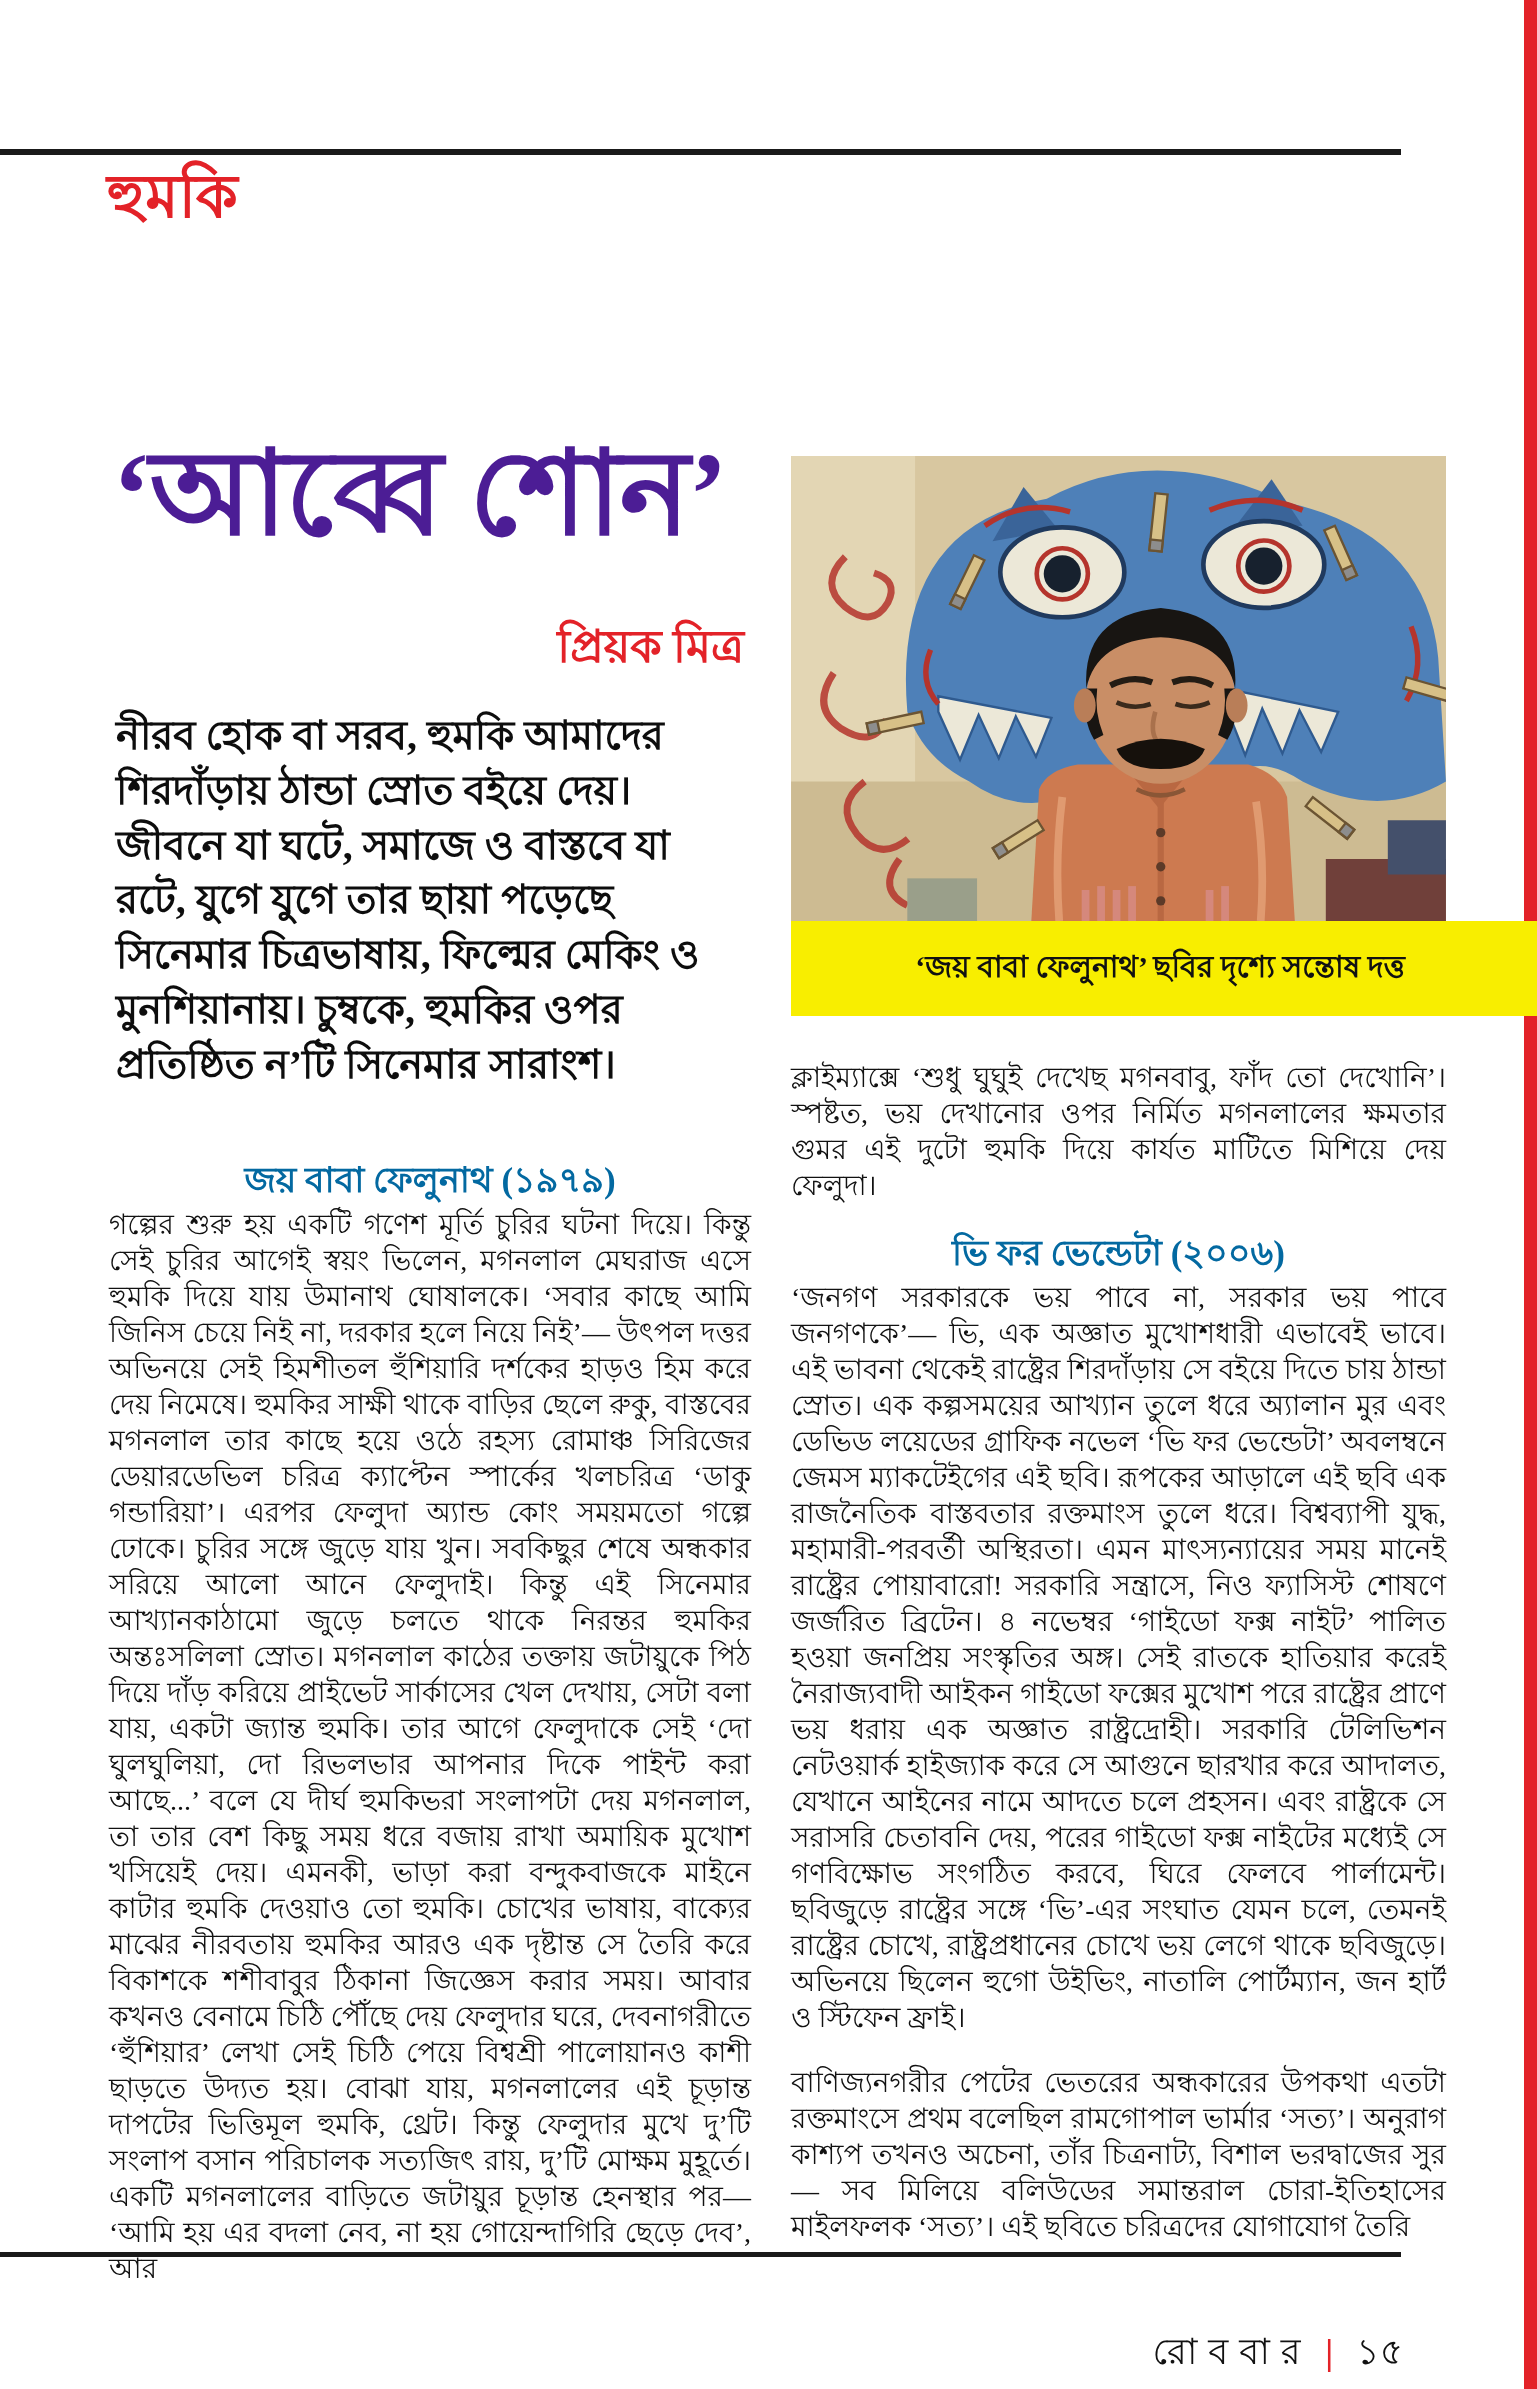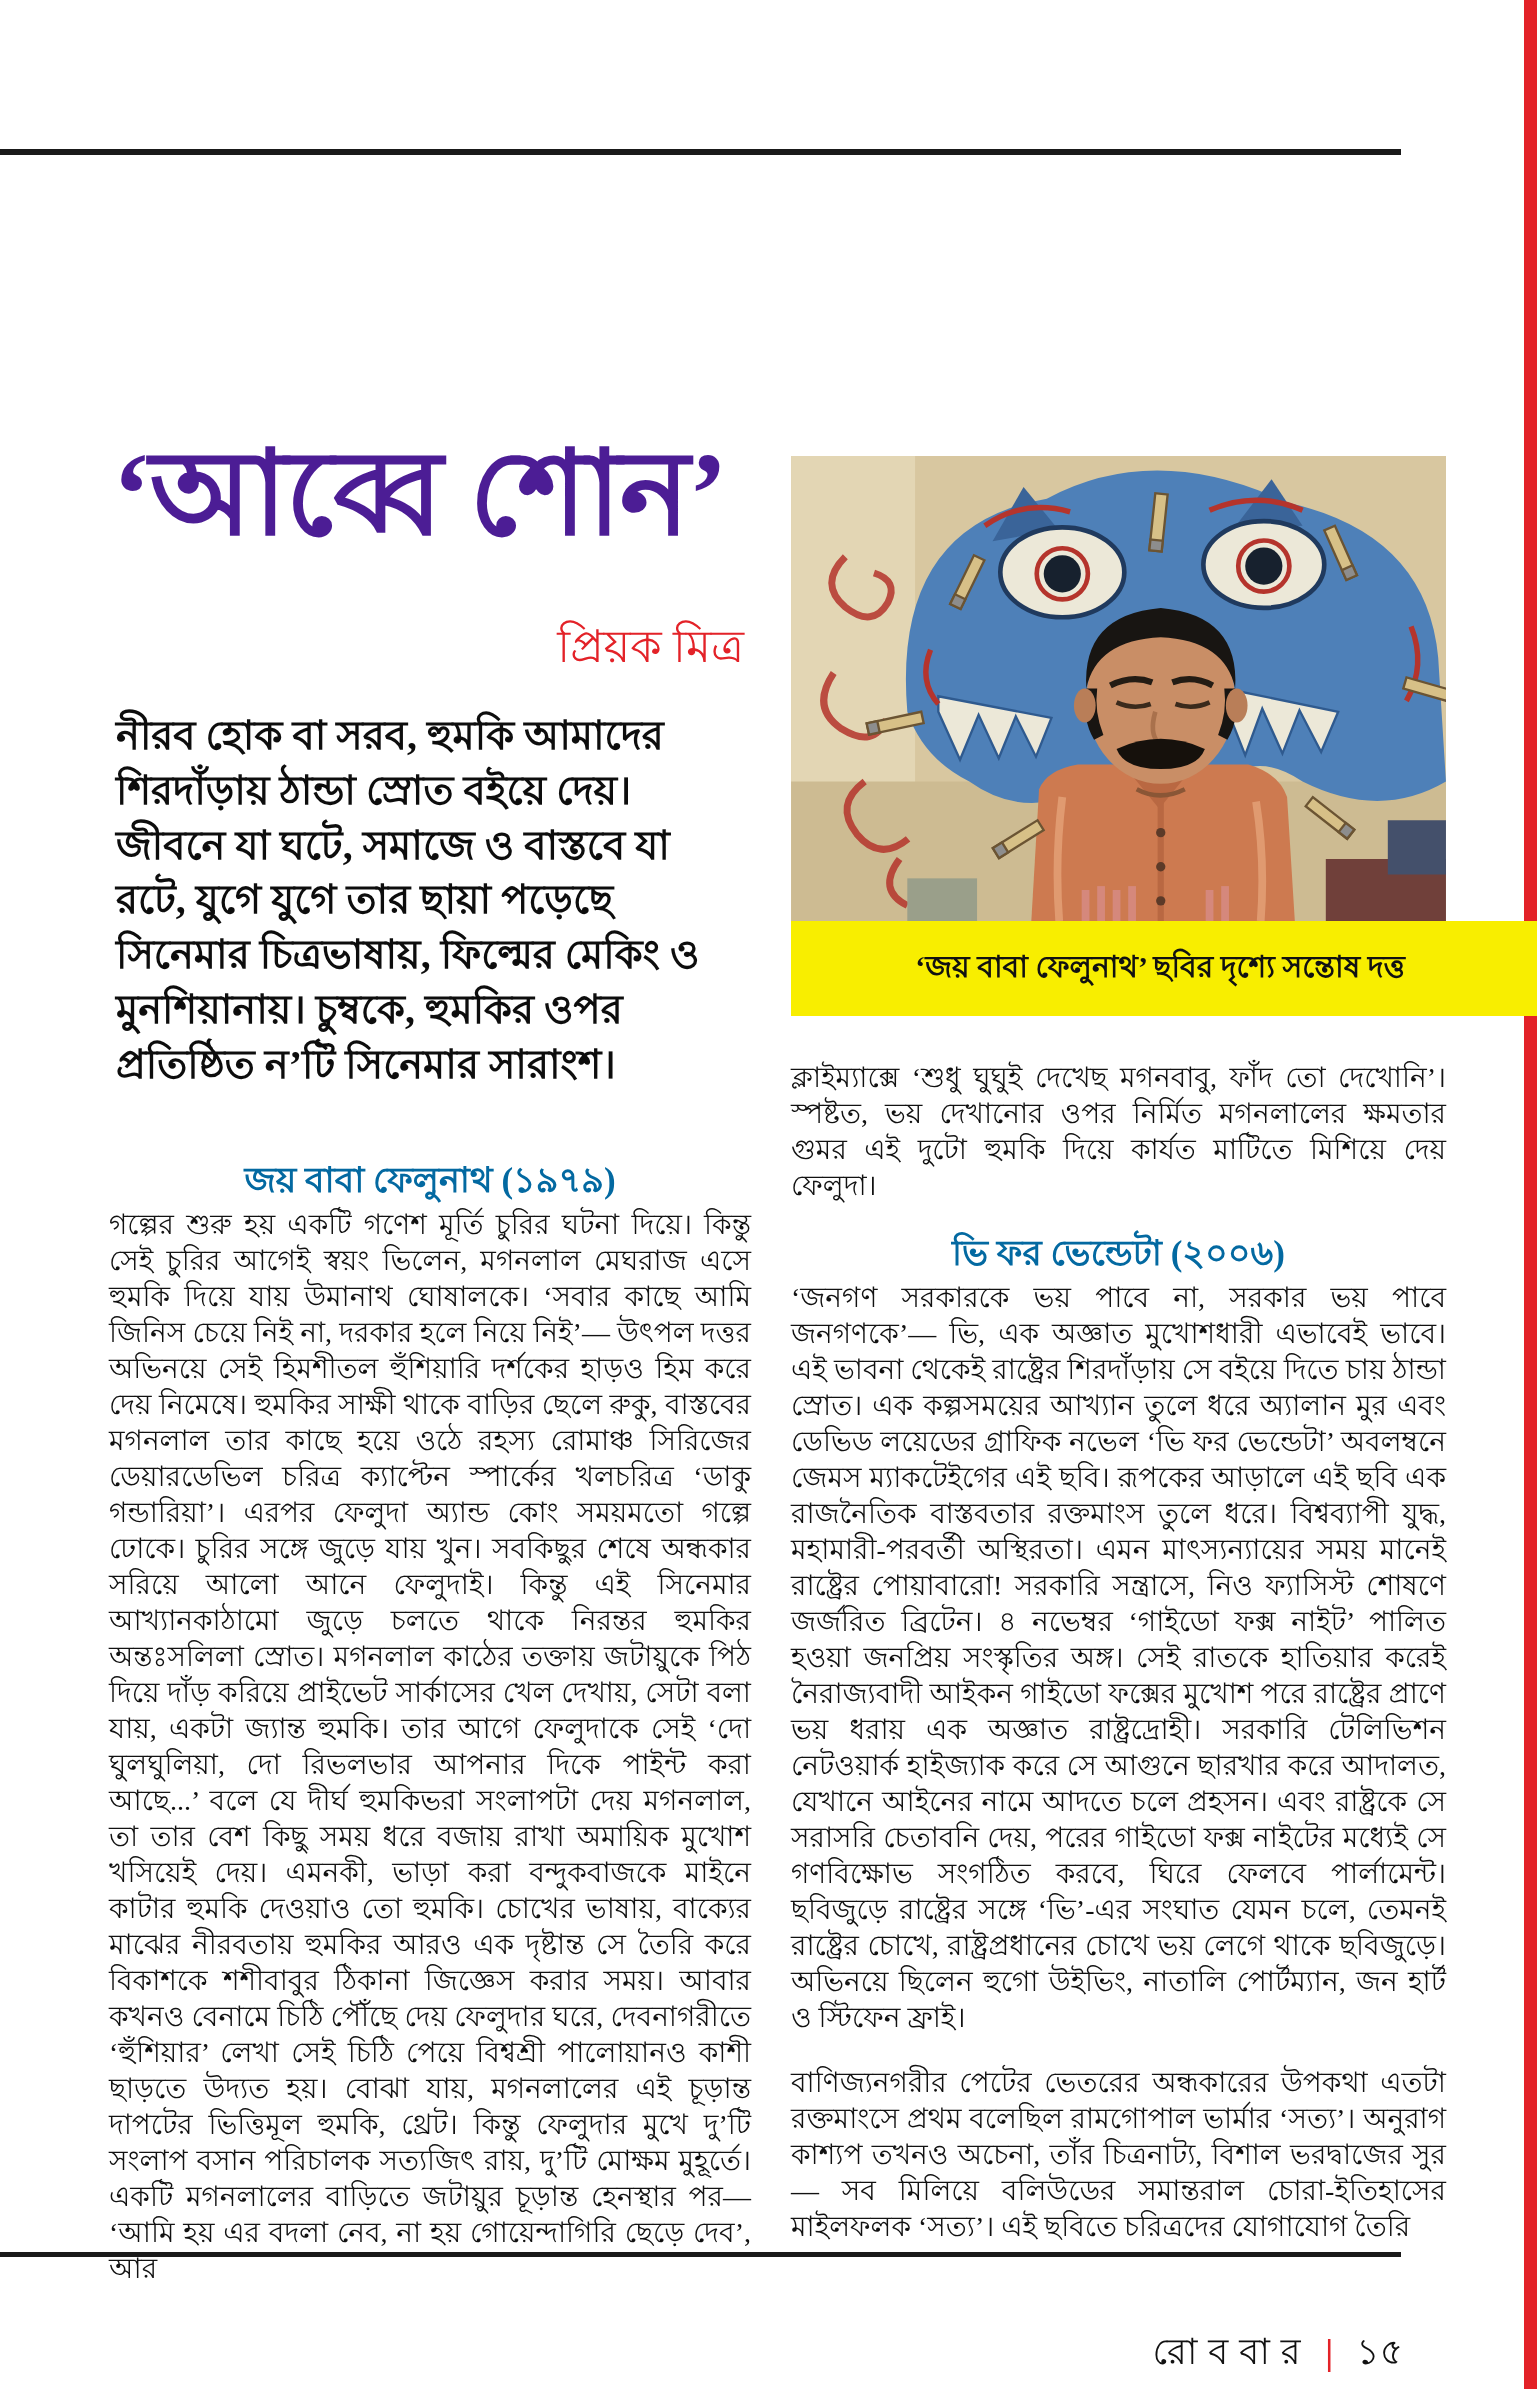--- a/index.html
+++ b/index.html
@@ -22,21 +22,21 @@
     position:absolute;left:107px;top:164px;width:465px;
     font-size:60px;font-weight:bold;color:#e32228;line-height:1.1;
   }
   .title{
     position:absolute;left:78px;top:430px;width:682px;height:178px;
     margin:0;font-size:118px;font-weight:bold;color:#4c1d95;
     text-align:center;line-height:1.1;letter-spacing:-1.6px;
   }
   .author{
     position:absolute;left:310px;top:612px;width:434px;
-    font-size:45px;font-weight:normal;color:#e32228;text-align:right;
+    font-size:45px;font-weight:bold;color:#e32228;text-align:right;
   }
   .standfirst{
     position:absolute;left:116px;top:709px;width:629px;
     font-size:40px;font-weight:bold;line-height:1.37;color:#0d0d0d;
   }
   .photo{
     position:absolute;left:791px;top:456px;width:655px;height:465px;
     margin:0;overflow:hidden;background:#d8c7a0;
   }
   .caption-bar{
@@ -69,20 +69,21 @@
   .footer .pageno{font-weight:normal;}
 </style>
 </head>
 <body>
 
 <div class="page">
 
   <div class="red-edge"></div>
   <div class="top-rule"></div>
 
+  <div class="kicker">হুমকি</div>
 
   <h1 class="title">‘আব্বে শোন’</h1>
   <div class="author">প্রিয়ক মিত্র</div>
 
   <div class="standfirst">নীরব হোক বা সরব, হুমকি আমাদের শিরদাঁড়ায় ঠান্ডা স্রোত বইয়ে দেয়। জীবনে যা ঘটে, সমাজে ও বাস্তবে যা রটে, যুগে যুগে তার ছায়া পড়েছে সিনেমার চিত্রভাষায়, ফিল্মের মেকিং ও মুনশিয়ানায়। চুম্বকে, হুমকির ওপর প্রতিষ্ঠিত ন’টি সিনেমার সারাংশ।</div>
 
   <figure class="photo">
     <svg width="655" height="465" viewBox="0 0 845 600" xmlns="http://www.w3.org/2000/svg">
 
       <rect x="0" y="0" width="845" height="600" fill="#d8c7a0"></rect>

